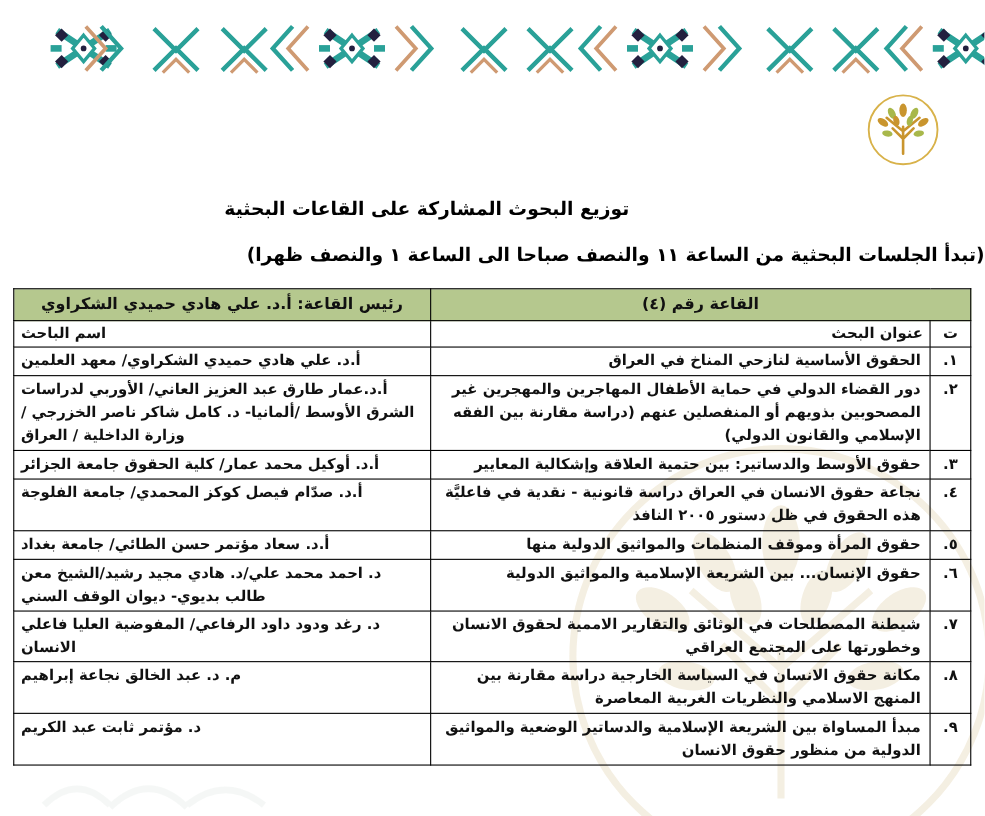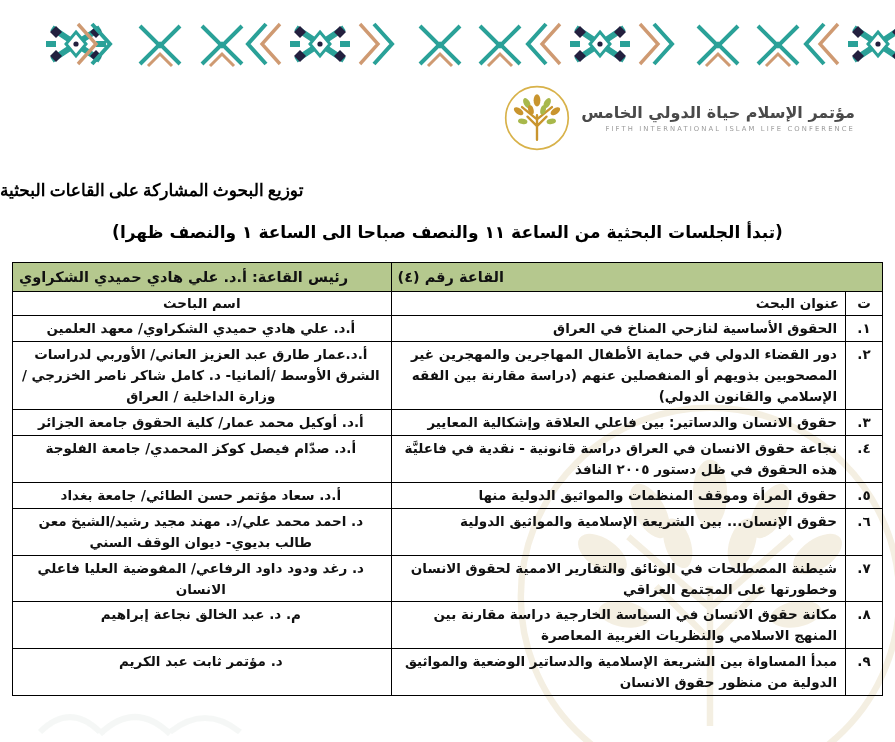--- a/index.html
+++ b/index.html
@@ -16,53 +16,53 @@
   .top-border { position:absolute; top:16px; left:0; width:895px; height:58px; }
   
   .logo { position:absolute; top:84px; right:40px; display:flex; align-items:center; gap:10px; direction:rtl; }
   .logo-text { text-align:left; direction:rtl; }
   .logo-ar { font-size:16px; font-weight:bold; color:#4a4a4a; letter-spacing:0; }
   .logo-en { font-size:6.8px; color:#9b9b9b; letter-spacing:2.1px; margin-top:3px; direction:ltr; text-align:right; }
   .logo-emblem { width:68px; height:68px; }
   
   .page-title {
     position:absolute; top:180px; left:0; width:776px;
-    text-align:left; font-size:17px; font-weight:bold; color:#000;font-family:Liberation Serif, serif;
+    text-align:center; font-size:17px; font-weight:bold; color:#000;
   }
   .page-subtitle {
     position:absolute; top:222px; left:0; width:895px;
-    text-align:center; font-size:17px; font-weight:bold; color:#000;
+    text-align:right; font-size:17px; font-weight:bold; color:#000;
   }
   
   .watermark-tree { position:absolute; right:-30px; bottom:-70px; width:430px; height:430px; opacity:0.55; z-index:0; }
   .watermark-corner { position:absolute; left:30px; bottom:0px; width:220px; height:60px; opacity:0.35; z-index:0; }
   
   table.schedule {
     position:absolute; top:262px; left:12px; width:871px;
     border-collapse:collapse; direction:rtl;
     z-index:1;
     font-weight:bold;
   }
   table.schedule td, table.schedule th {
     border:1px solid #000;
     font-size:13.5px; line-height:1.55;
     vertical-align:top;
     background:transparent;
   }
   tr.hall-row td {
     background:#b5c88e;
     font-size:14.5px;
-    text-align:left;
+    text-align:center;
     padding:3px 6px;
     height:28px;
   }
   tr.cols-row td { padding:1px 6px; height:23px; }
   td.col-no    { width:37px; text-align:center; padding:2px 2px; }
   td.col-title { width:455px; text-align:right; padding:2px 8px 2px 6px; }
-  td.col-name  { width:379px; text-align:center; padding:2px 8px 2px 6px; }
+  td.col-name  { width:379px; text-align:left; padding:2px 8px 2px 6px; }
   tbody td { padding-top:2px; padding-bottom:3px; }
 </style>
 </head>
 <body>
 
 <svg class="top-border" viewBox="0 0 895 58" xmlns="http://www.w3.org/2000/svg">
   <defs>
 
     <g id="xm">
       <path d="M-20,-18 L0,2 L20,-18" fill="none" stroke="#2aa198" stroke-width="4"></path>
@@ -133,24 +133,20 @@
 </svg>
 <svg class="watermark-corner" viewBox="0 0 220 60" xmlns="http://www.w3.org/2000/svg">
   <g fill="none" stroke="#c9d6cf" stroke-width="6" opacity="0.5">
     <path d="M10,50 Q40,20 70,50"></path>
     <path d="M70,52 Q105,18 140,52"></path>
     <path d="M140,50 Q175,22 210,50"></path>
   </g>
 </svg>
 
 <div class="logo">
-  <div class="logo-text">
-    <div class="logo-ar">مؤتمر الإسلام حياة الدولي الخامس</div>
-    <div class="logo-en">FIFTH INTERNATIONAL ISLAM LIFE CONFERENCE</div>
-  </div>
   <svg class="logo-emblem" viewBox="0 0 100 100" xmlns="http://www.w3.org/2000/svg">
     <circle cx="50" cy="50" r="46" fill="none" stroke="#d8b24a" stroke-width="2.5"></circle>
     <g stroke="#c9952e" stroke-width="3.5" fill="none" stroke-linecap="round">
       <path d="M50,82 L50,46 M50,62 L36,48 M50,62 L64,48 M50,52 L28,34 M50,52 L72,34"></path>
     </g>
     <g>
       <ellipse cx="50" cy="24" rx="5" ry="9" fill="#c9952e"></ellipse>
       <ellipse cx="35" cy="28" rx="4.5" ry="8" transform="rotate(-28 35 28)" fill="#a8b84b"></ellipse>
       <ellipse cx="65" cy="28" rx="4.5" ry="8" transform="rotate(28 65 28)" fill="#a8b84b"></ellipse>
       <ellipse cx="23" cy="40" rx="4.5" ry="8" transform="rotate(-55 23 40)" fill="#c9952e"></ellipse>
@@ -189,37 +185,37 @@
         <td class="col-title">الحقوق الأساسية لنازحي المناخ في العراق</td>
         <td class="col-name">أ.د. علي هادي حميدي الشكراوي/ معهد العلمين</td>
       </tr>
       <tr>
         <td class="col-no">٢.</td>
         <td class="col-title">دور القضاء الدولي في حماية الأطفال المهاجرين والمهجرين غير المصحوبين بذويهم أو المنفصلين عنهم (دراسة مقارنة بين الفقه الإسلامي والقانون الدولي)</td>
         <td class="col-name">أ.د.عمار طارق عبد العزيز العاني/ الأوربي لدراسات الشرق الأوسط /ألمانيا- د. كامل شاكر ناصر الخزرجي / وزارة الداخلية / العراق</td>
       </tr>
       <tr>
         <td class="col-no">٣.</td>
-        <td class="col-title">حقوق الانسان والدساتير: بين فاعلي العلاقة وإشكالية المعايير</td>
+        <td class="col-title">حقوق الأوسط والدساتير: بين حتمية العلاقة وإشكالية المعايير</td>
         <td class="col-name">أ.د. أوكيل محمد عمار/ كلية الحقوق جامعة الجزائر</td>
       </tr>
       <tr>
         <td class="col-no">٤.</td>
         <td class="col-title">نجاعة حقوق الانسان في العراق دراسة قانونية - نقدية في فاعليَّة هذه الحقوق في ظل دستور ٢٠٠٥ النافذ</td>
         <td class="col-name">أ.د. صدّام فيصل كوكز المحمدي/ جامعة الفلوجة</td>
       </tr>
       <tr>
         <td class="col-no">٥.</td>
         <td class="col-title">حقوق المرأة وموقف المنظمات والمواثيق الدولية منها</td>
         <td class="col-name">أ.د. سعاد مؤتمر حسن الطائي/ جامعة بغداد</td>
       </tr>
       <tr>
         <td class="col-no">٦.</td>
         <td class="col-title">حقوق الإنسان... بين الشريعة الإسلامية والمواثيق الدولية</td>
-        <td class="col-name">د. احمد محمد علي/د. مهند مجيد رشيد/الشيخ معن طالب بديوي- ديوان الوقف السني</td>
+        <td class="col-name">د. احمد محمد علي/د. هادي مجيد رشيد/الشيخ معن طالب بديوي- ديوان الوقف السني</td>
       </tr>
       <tr>
         <td class="col-no">٧.</td>
         <td class="col-title">شيطنة المصطلحات في الوثائق والتقارير الاممية لحقوق الانسان وخطورتها على المجتمع العراقي</td>
         <td class="col-name">د. رغد ودود داود الرفاعي/ المفوضية العليا فاعلي الانسان</td>
       </tr>
       <tr>
         <td class="col-no">٨.</td>
         <td class="col-title">مكانة حقوق الانسان في السياسة الخارجية دراسة مقارنة بين المنهج الاسلامي والنظريات الغربية المعاصرة</td>
         <td class="col-name">م. د. عبد الخالق نجاعة إبراهيم</td>

